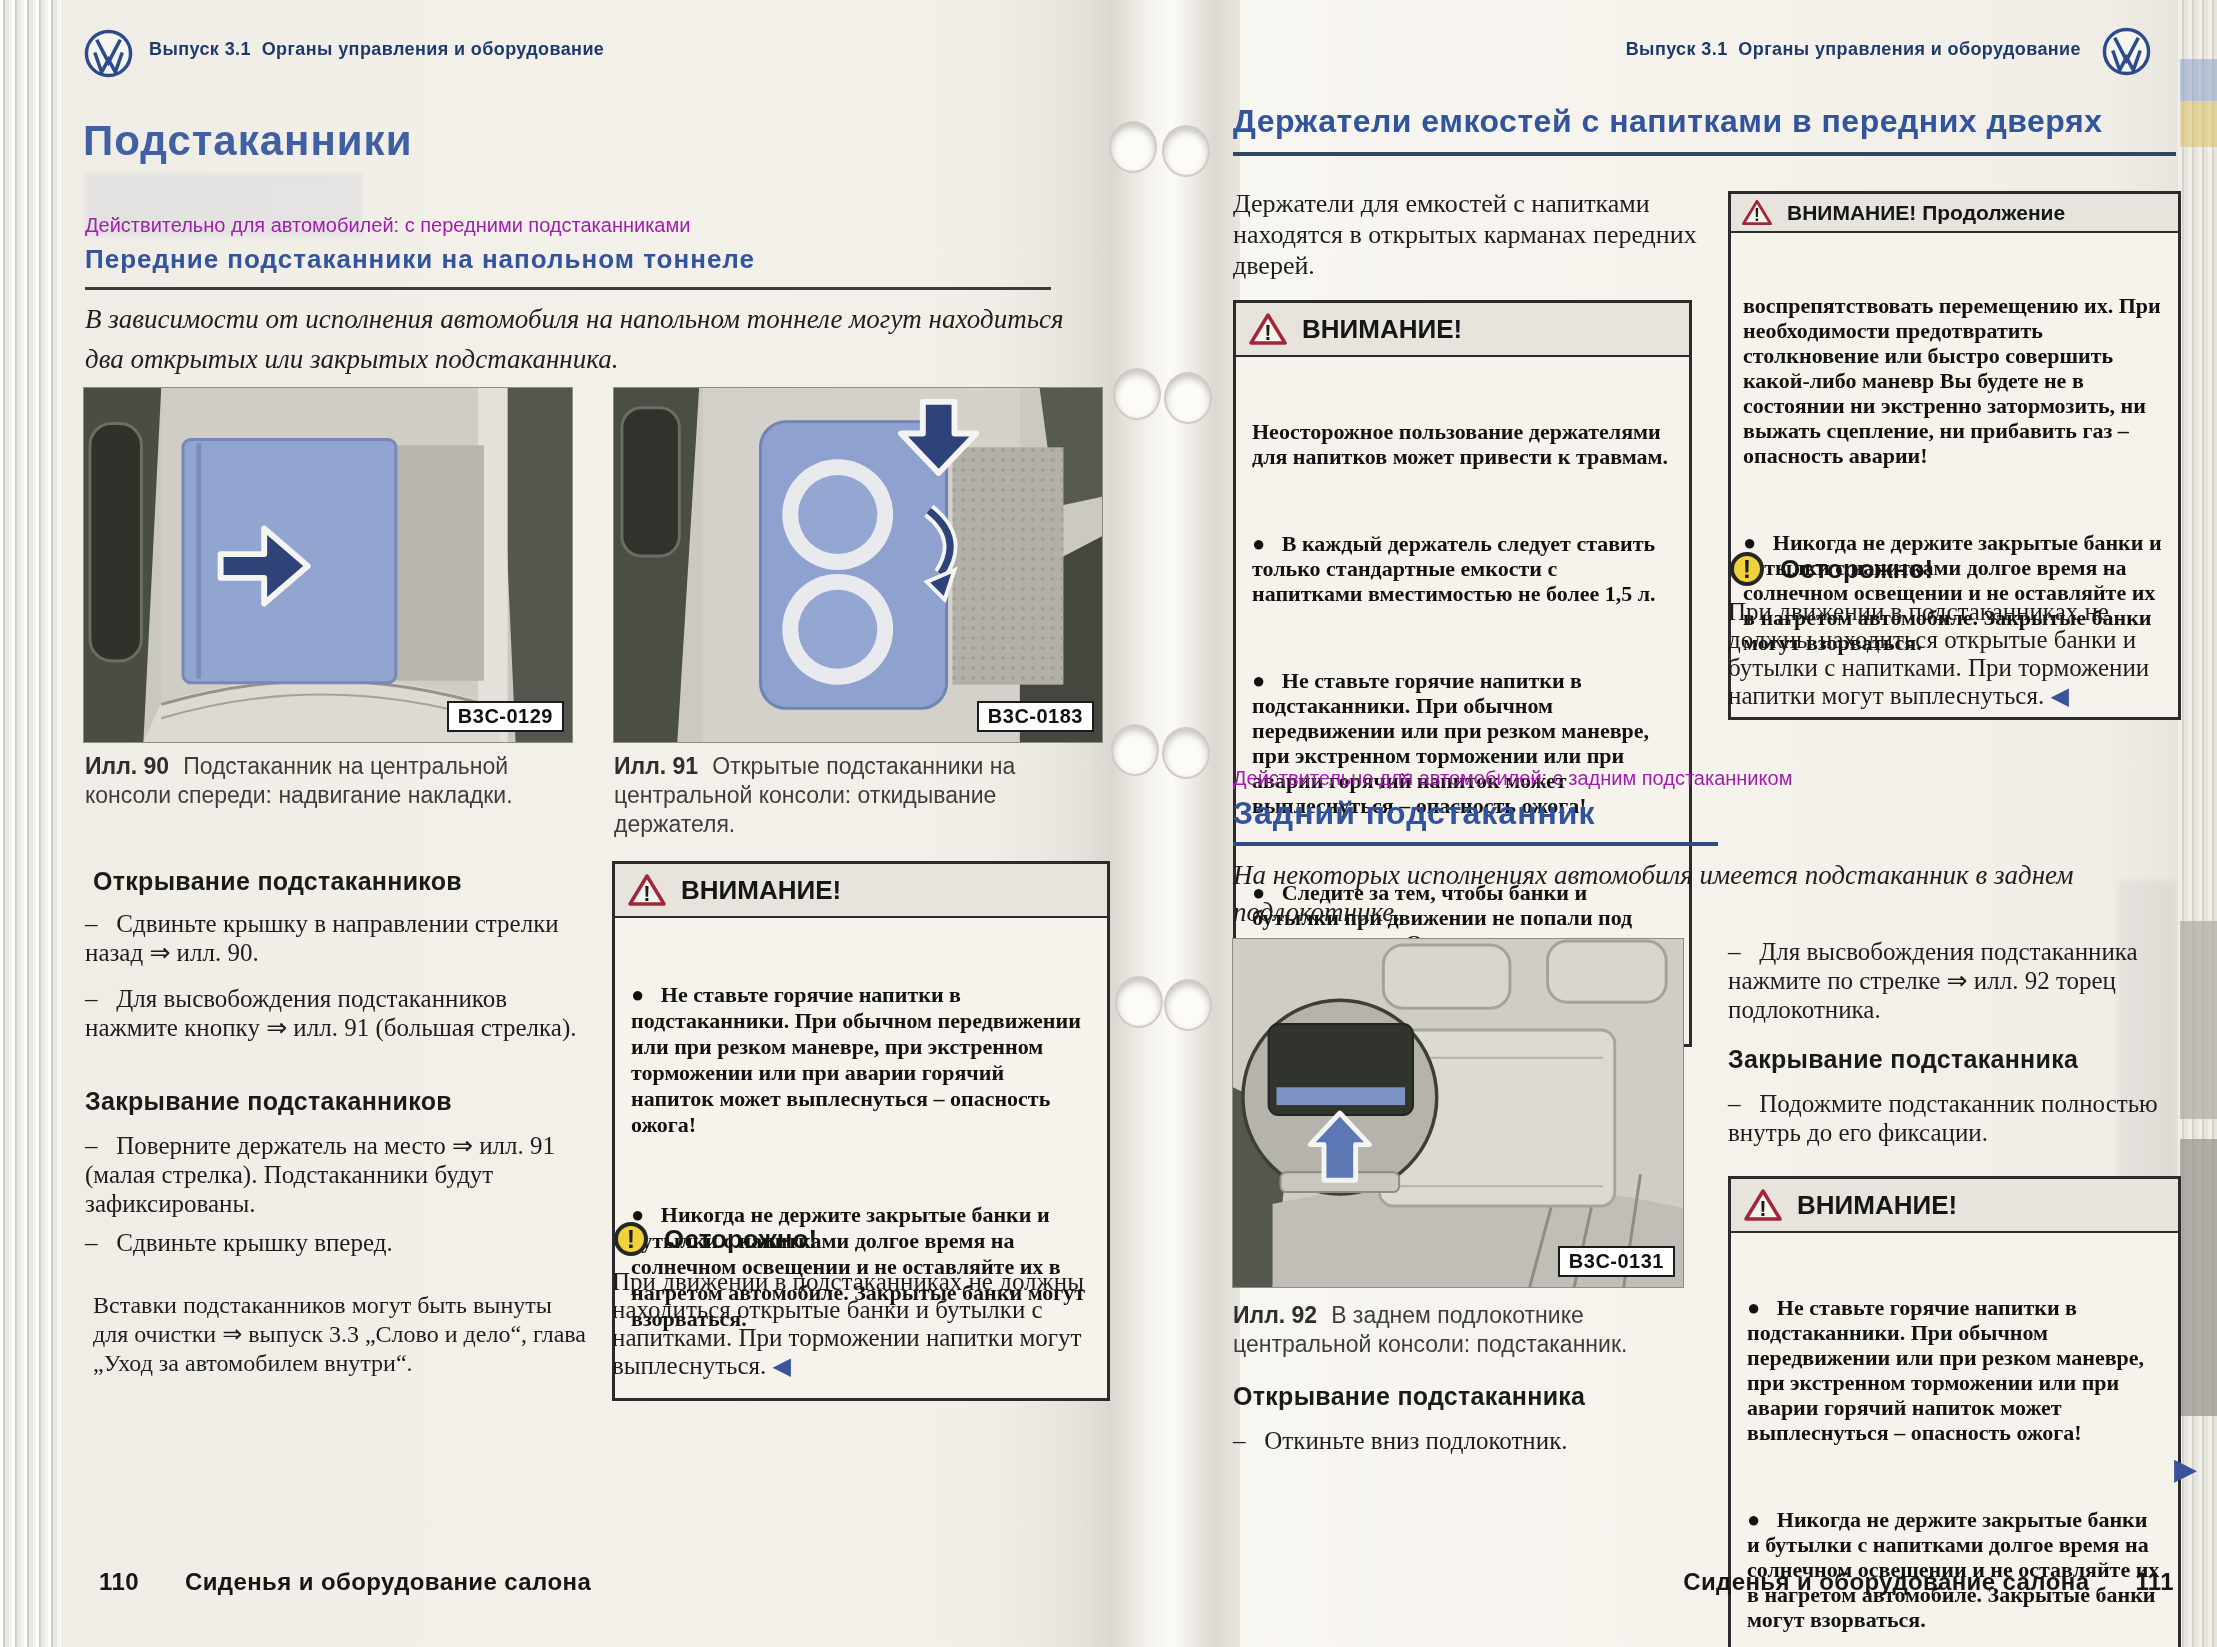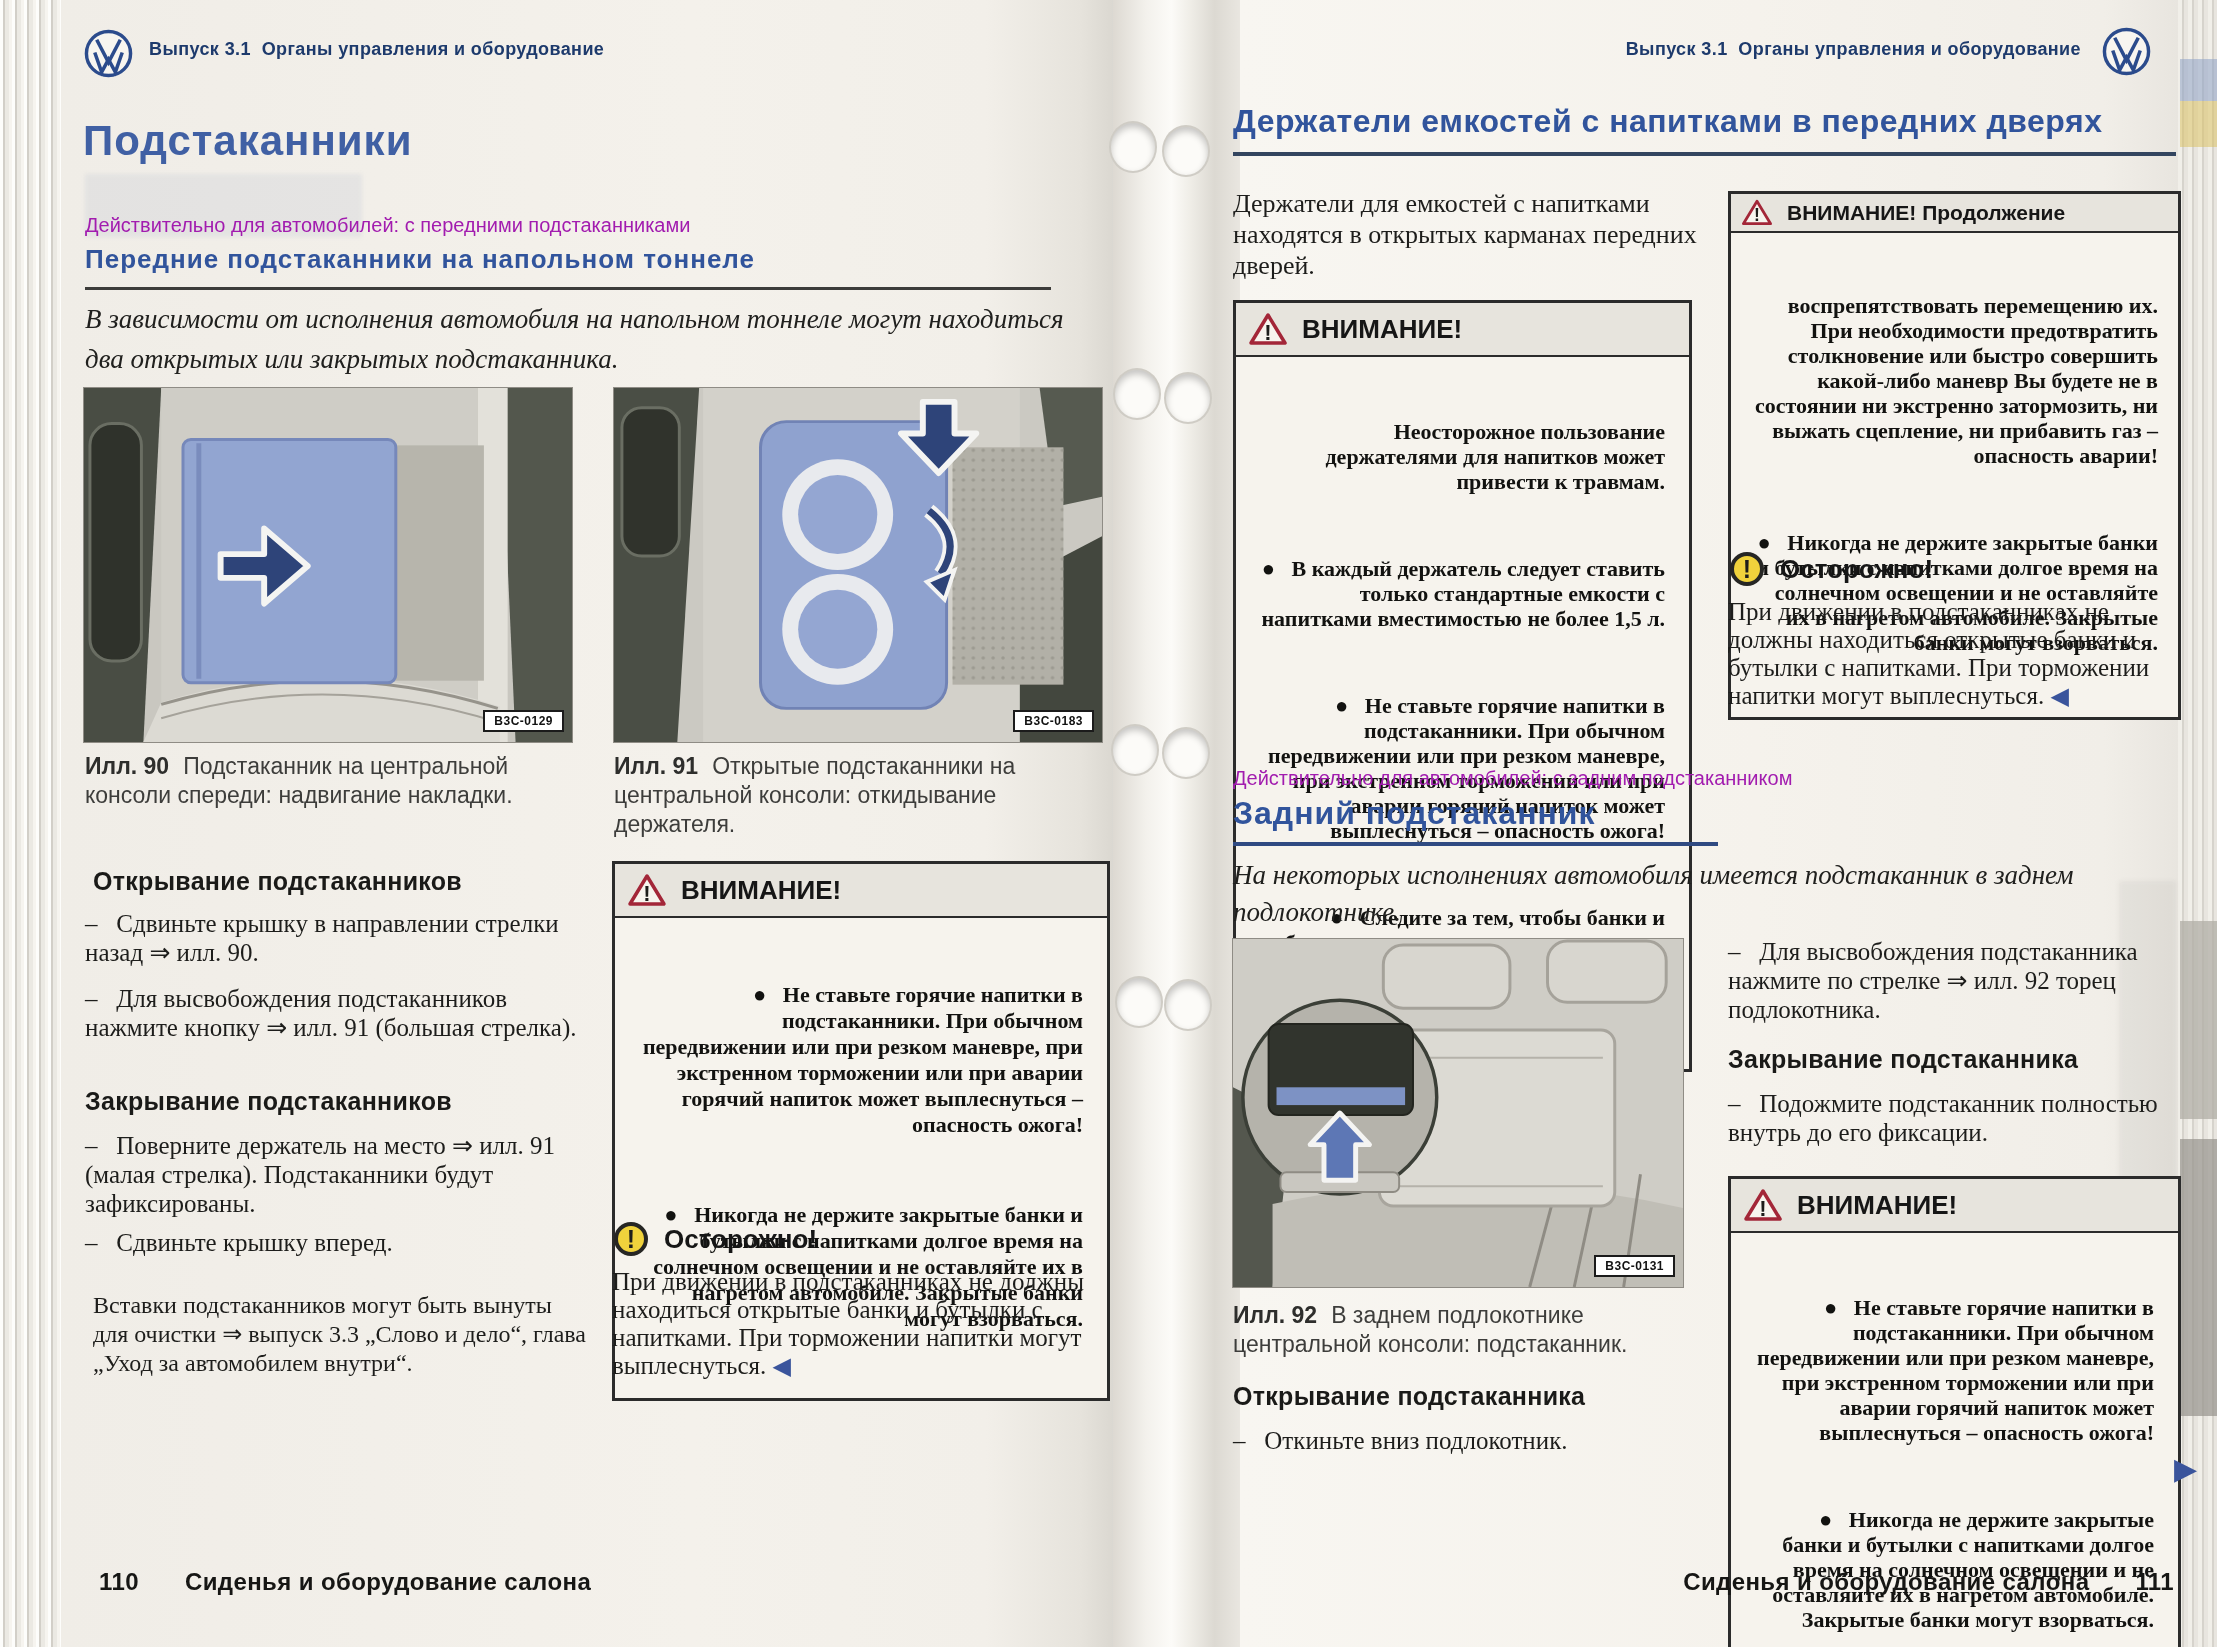--- a/index.html
+++ b/index.html
@@ -38,30 +38,30 @@
   .step{font-family:var(--serf);font-size:25px;line-height:29px;color:#1d1d1b;
         white-space:pre-wrap;margin:0;}
   .note{font-family:var(--serf);font-size:24px;line-height:29px;color:#1d1d1b;margin:8px;}
   .figcap{font-size:23px;line-height:29px;color:#3d3d3b;}
   .figcap b{margin-right:14px;color:#2e2e2c;}
 
   
   .fig{position:absolute;background:#c9c7c0;box-shadow:0 0 0 1px #8f8c85;}
   .fig svg{display:block;width:100%;height:100%;}
   .figcode{position:absolute;right:8px;bottom:10px;background:#fff;border:2px solid #1b1b1b;
-    padding:2px 9px;font-weight:bold;font-size:12px;letter-spacing:0.5px;color:#111;}
+    padding:2px 9px;font-weight:bold;font-size:20px;letter-spacing:0.5px;color:#111;}
 
   
   .warnbox{position:absolute;border:3px solid #2b2b2b;background:#f6f3ed;}
   .wb-head{display:flex;align-items:center;gap:14px;background:#e7e4dd;
     border-bottom:2.5px solid #2b2b2b;padding:8px 12px;font-weight:bold;font-size:26px;color:#161616;}
   .wb-head.small{padding:4px 10px;font-size:21px;font-weight:bold;}
   .wb-body{padding:12px 16px 14px;font-family:var(--serf);font-weight:bold;color:#121210;
     white-space:pre-wrap;}
-  .wb-p{margin:0 8px 12px;text-align:right;}
+  .wb-p{margin:0 0 12px;}
   .wb-p:last-child{margin-bottom:0;}
   .caut{position:absolute;}
   .caut-head{display:flex;align-items:center;gap:14px;font-weight:bold;font-size:26px;color:#161616;}
   .caut-text{font-family:var(--serf);font-size:25px;line-height:28px;color:#1d1d1b;
     margin:10px 0 0;white-space:pre-wrap;}
   .mark{color:var(--marker_blue,#3a549c);font-size:24px;font-family:var(--sans);}
   .endmark{color:var(--marker_blue,#3a549c);font-size:30px;}
 
   .footer{display:flex;gap:46px;font-weight:bold;font-size:24px;color:#161614;letter-spacing:0.4px;}
 

